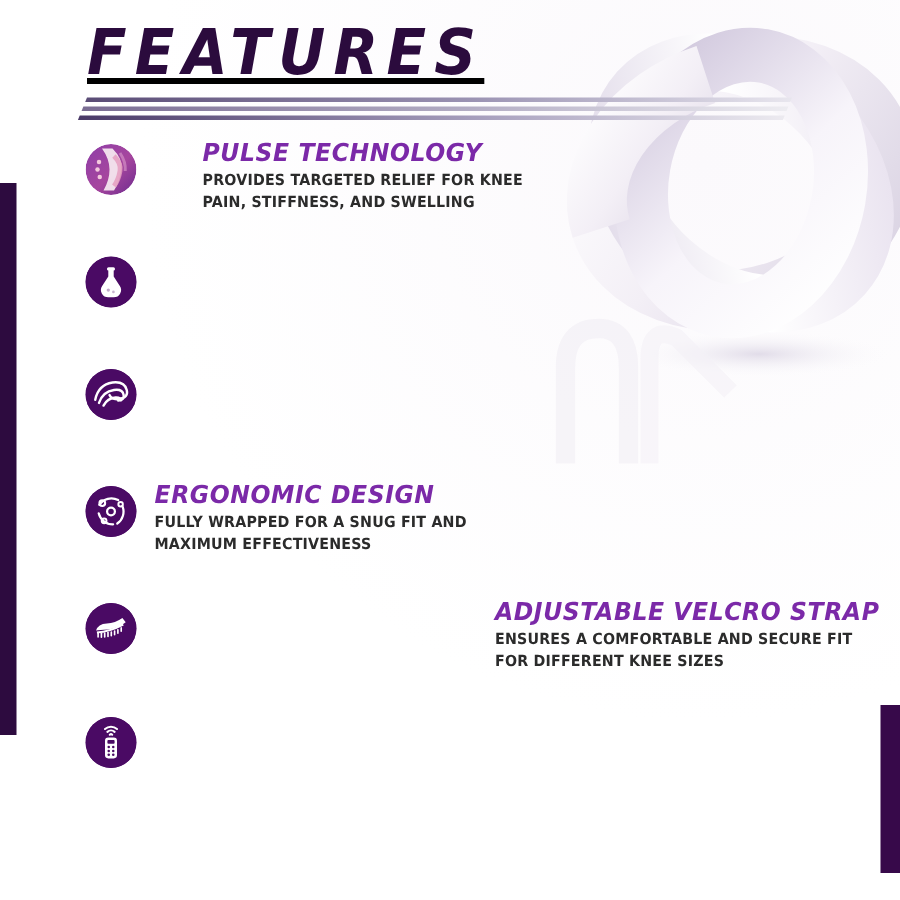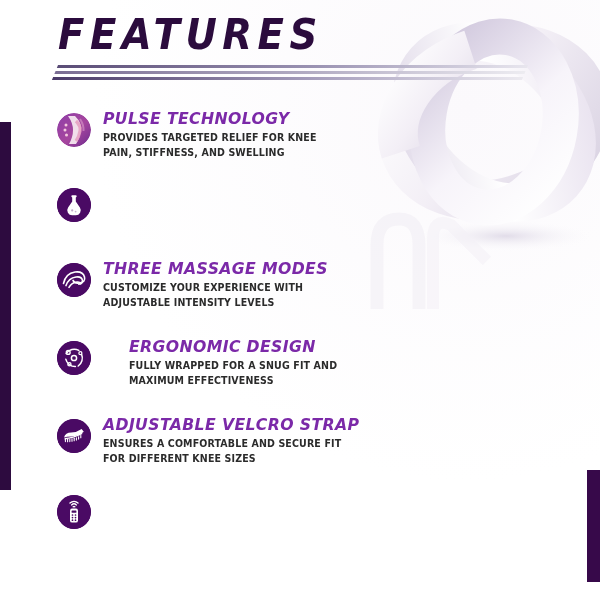--- a/index.html
+++ b/index.html
@@ -62,20 +62,21 @@
     height: 112px;
     background: #37094a;
   }
 
   
   .title-wrap {
     position: absolute;
     left: 58px;
     top: 14px;
     width: 520px;
+    text-decoration: underline;
   }
   .title {
     font-family: "DejaVu Sans", sans-serif;
     font-weight: 700;
     font-style: italic;
     font-size: 42px;
     letter-spacing: 6px;
     color: #2b0b3d;
     line-height: 1;
     margin: 0;
@@ -163,25 +164,25 @@
     color: #2b2b2b;
     line-height: 1.45;
     margin: 0;
     max-width: 260px;
     transform: scaleX(.93);
     transform-origin: left center;
     text-transform: uppercase;
   }
 
   
-  .feature.f1 { margin-top: 20px;  margin-bottom: 19px; }
+  .feature.f1 { margin-top: 3px;  margin-bottom: 19px; gap: 32px; }
   .feature.f2 { margin-bottom: 19px; }
   .feature.f3 { margin-bottom: 22px; }
-  .feature.f4 { margin-bottom: 22px; gap: 26px; }
-  .feature.f5 { margin-bottom: 20px; }
+  .feature.f4 { margin-bottom: 22px; }
+  .feature.f5 { margin-bottom: 20px; justify-content: space-between; }
   .feature.f6 { margin-bottom: 0; }
 </style>
 </head>
 <body>
 
 <div class="poster">
 
   <div class="decor-knot">
     <svg viewBox="0 0 240 270" width="240" height="270" aria-hidden="true">
       <defs>
@@ -285,24 +286,20 @@
       <div class="feature-icon">
         <svg viewBox="0 0 34 34" width="34" height="34" aria-hidden="true">
           <circle cx="17" cy="17" r="17" fill="#4a0a64"></circle>
           <g fill="none" stroke="#ffffff" stroke-width="1.6" stroke-linecap="round">
             <path d="M6.5 20.5 q2 -10 11.5 -11.5 q8 -1 9.5 5 q1.3 5 -5 6 q-5 .8 -6.5 -2.6"></path>
             <path d="M9 22.6 q2.6 -7.6 10 -8.6 q5.6 -.8 6.4 3.2 q.7 3.4 -3.6 3.9"></path>
             <path d="M12 24.4 q2.6 -5 8 -5.4 q3.4 -.2 3.6 1.8"></path>
           </g>
         </svg>
       </div>
-      <div class="feature-text">
-        <div class="feature-title">THREE MASSAGE MODES</div>
-        <div class="feature-desc">CUSTOMIZE YOUR EXPERIENCE WITH ADJUSTABLE INTENSITY LEVELS</div>
-      </div>
     </div>
 
     <div class="feature f4">
       <div class="feature-icon">
         <svg viewBox="0 0 34 34" width="34" height="34" aria-hidden="true">
           <circle cx="17" cy="17" r="17" fill="#4a0a64"></circle>
           <g fill="none" stroke="#ffffff" stroke-width="1.5" stroke-linecap="round">
             <path d="M9.2 12.6 a9.6 9.6 0 0 1 12.6 -3.2"></path>
             <path d="M24.6 13.4 a9.6 9.6 0 0 1 -3.4 11.6"></path>
             <path d="M18.4 25.6 a9.6 9.6 0 0 1 -9.6 -7.4"></path>

